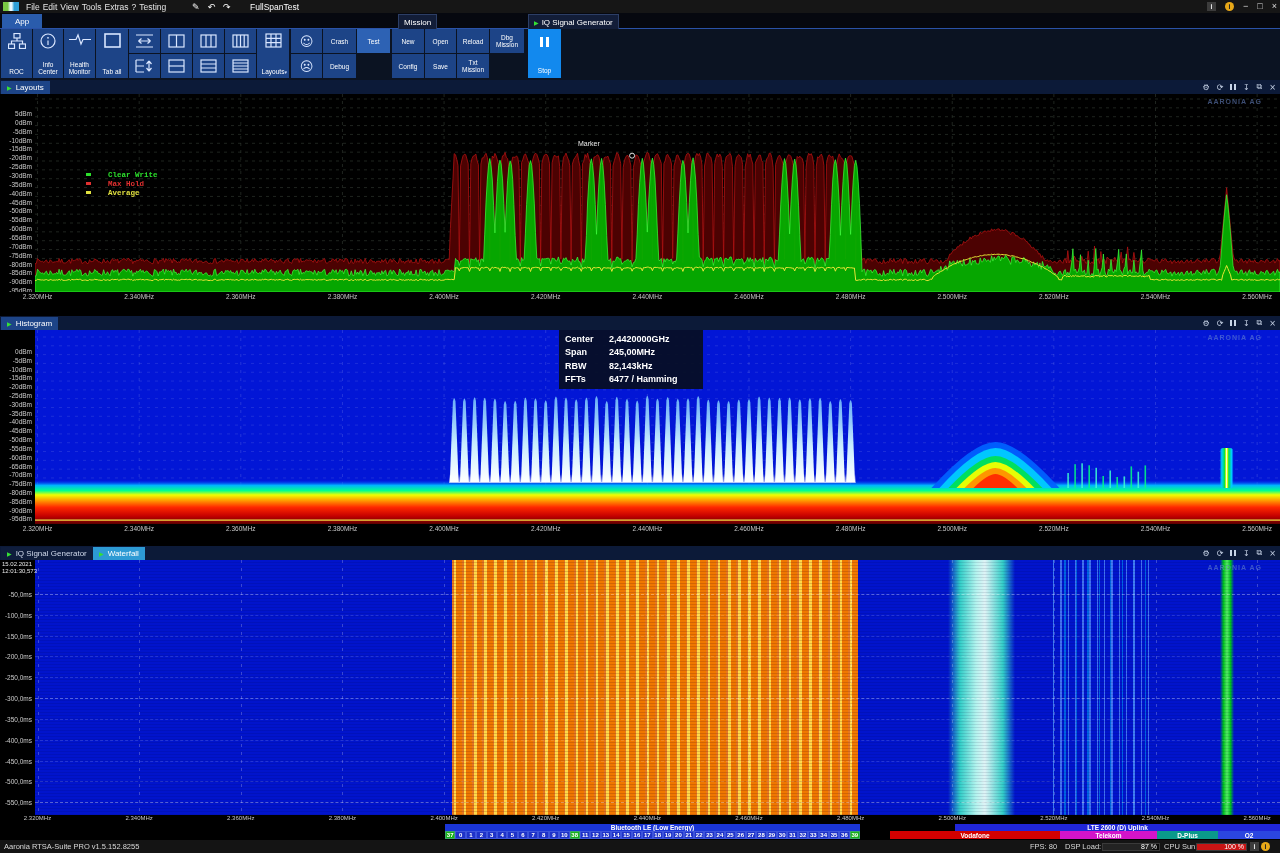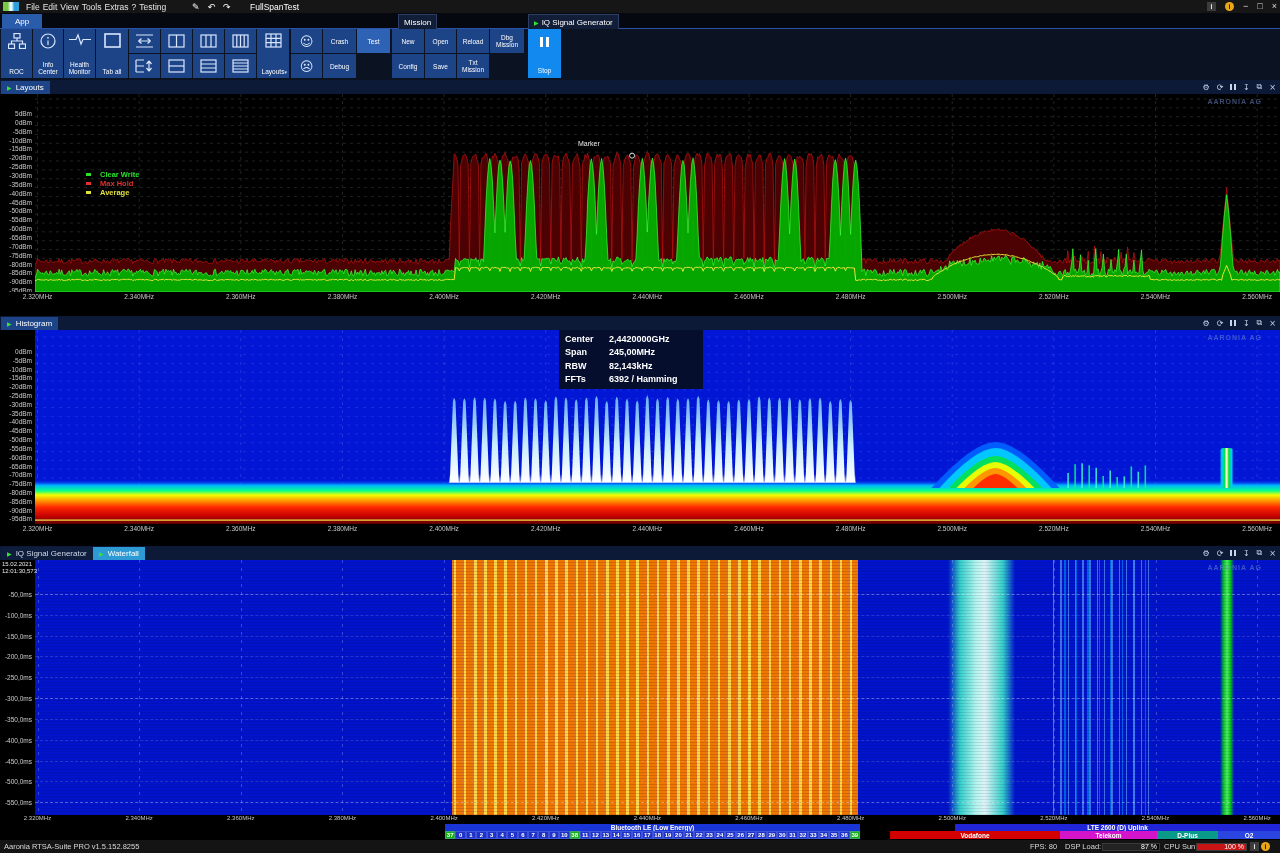--- a/index.html
+++ b/index.html
@@ -62,21 +62,21 @@
         transform:translateY(-50%);}
   .xaxis{position:absolute;left:0;right:0;background:#000;}
   .xlab{position:absolute;top:1px;transform:translateX(-50%);font-size:6.5px;color:#c8c8c8;}
   .watermark{position:absolute;font-size:7px;font-weight:bold;color:rgba(110,140,210,.55);letter-spacing:1px;}
 
   
   #spectrum{top:80px;height:228px;background:#000;}
   #spec-plot{top:14px;height:198px;background:#000;}
   #spec-svg{position:absolute;left:35px;top:0;width:1245px;height:198px;}
   #spec-legend{position:absolute;left:86px;top:76px;font-size:7.5px;font-weight:bold;}
-  .leg-row{display:flex;align-items:center;gap:9px;height:9px;}
+  .leg-row{display:flex;align-items:center;gap:17px;height:9px;font-family:Liberation Mono, monospace;}
   .leg-row b{display:block;width:5px;height:3px;}
   #spec-marker-label{position:absolute;left:578px;top:46px;font-size:7px;color:#e8e8e8;}
 
   
   #histogram{top:316px;height:222px;background:#000;}
   #hist-plot{top:14px;height:194px;background:#000;}
   #hist-svg{position:absolute;left:35px;top:0;width:1245px;height:194px;}
   #hist-tip{position:absolute;left:559px;top:0px;width:132px;background:rgba(6,14,32,.92);
       padding:2px 6px 3px 6px;font-size:9px;font-weight:bold;color:#fff;}
   #hist-tip .row{display:flex;height:13.5px;align-items:center;}
@@ -639,21 +639,21 @@
           <div class="row">
             <span class="l">Span</span>
             <span>245,00MHz</span>
           </div>
           <div class="row">
             <span class="l">RBW</span>
             <span>82,143kHz</span>
           </div>
           <div class="row">
             <span class="l">FFTs</span>
-            <span>6392 / Hamming</span>
+            <span>6477 / Hamming</span>
           </div>
         </div>
       <div class="watermark" style="right:18px;top:4px">AARONIA AG</div>
     </div>
     <div class="xaxis" style="top:208px;height:14px" id="hist-xaxis">
         <span class="xlab" style="left: 37.5408px;">2.320MHz</span>
         <span class="xlab" style="left: 139.173px;">2.340MHz</span>
         <span class="xlab" style="left: 240.806px;">2.360MHz</span>
         <span class="xlab" style="left: 342.439px;">2.380MHz</span>
         <span class="xlab" style="left: 444.071px;">2.400MHz</span>

